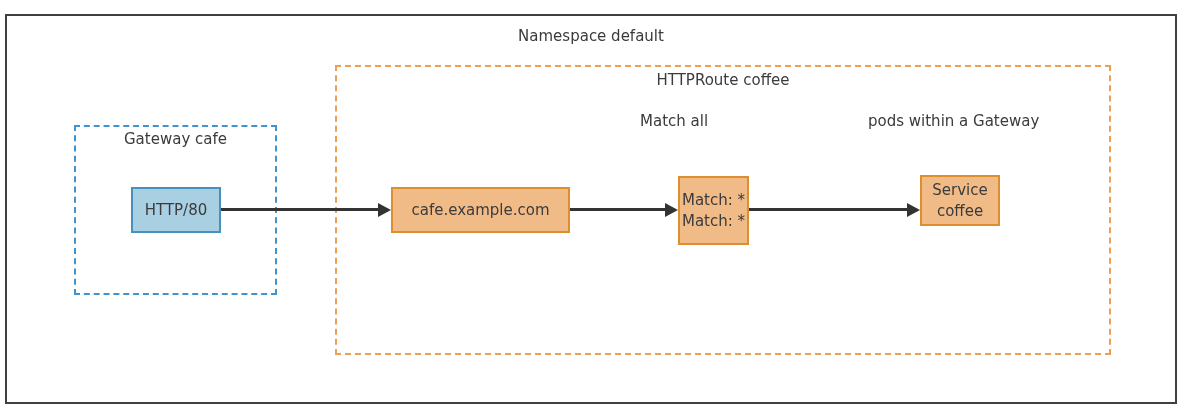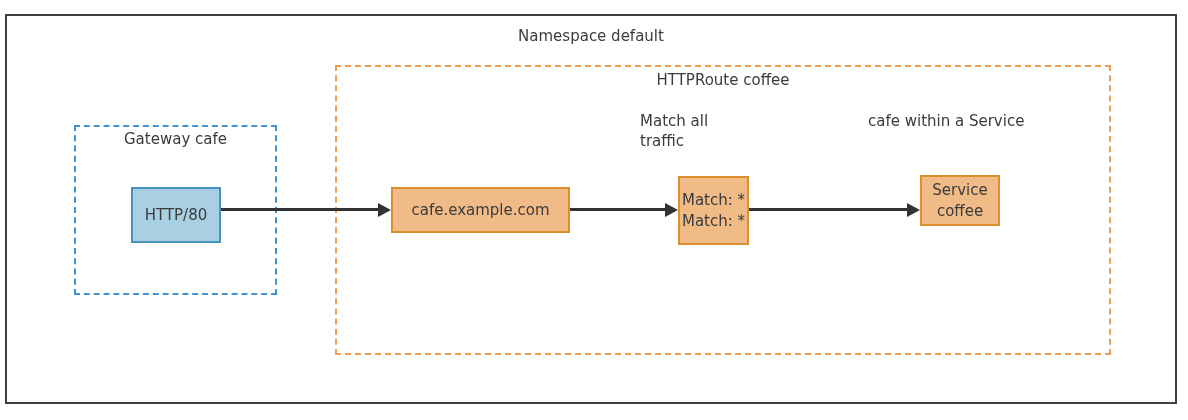--- a/index.html
+++ b/index.html
@@ -54,21 +54,21 @@
     text-align: center;
   }
   .node-blue {
     background: #a9cfe2;
     border: 2px solid #4691bd;
   }
   .node-orange {
     background: #f1bb88;
     border: 2px solid #dd8e2e;
   }
-  .listener-node { left: 131px; top: 187px; width: 90px; height: 56px; }
+  .listener-node { left: 131px; top: 187px; width: 90px; height: 46px; }
   .hostname-node { left: 391px; top: 187px; width: 179px; height: 46px; }
   .match-node   { left: 678px; top: 176px; width: 71px;  height: 69px; }
   .service-node { left: 920px; top: 175px; width: 80px;  height: 51px; }
   .match-node .multiline { text-align: left; }
 
   .annotation {
     position: absolute;
     text-align: left;
     font-size: 15px;
     line-height: 20px;
@@ -111,24 +111,23 @@
   <div class="boundary route-box">
     <div class="boundary-title route-title">HTTPRoute coffee</div>
   </div>
 
   <div class="boundary gateway-box">
     <div class="boundary-title gateway-title">Gateway cafe</div>
   </div>
 
   <div class="annotation match-annotation">
     <div>Match all</div>
-    <div>traffic</div>
   </div>
   <div class="annotation service-annotation">
-    <div>cafe within a Service</div>
+    <div>pods within a Gateway</div>
   </div>
 
   <div class="node node-blue listener-node">
     <span>HTTP/80</span>
   </div>
 
   <div class="node node-orange hostname-node">
     <span>cafe.example.com</span>
   </div>
 

